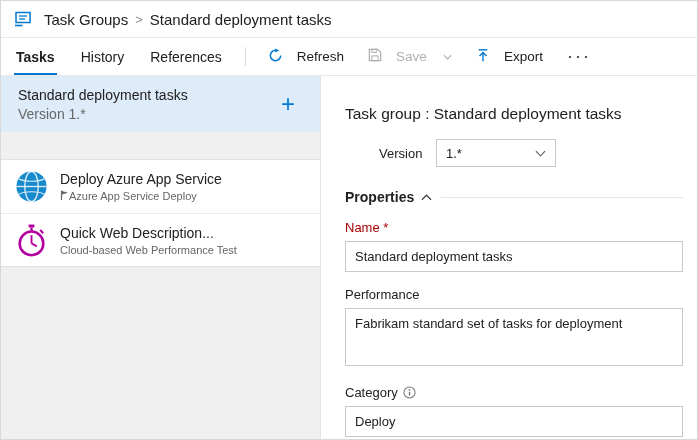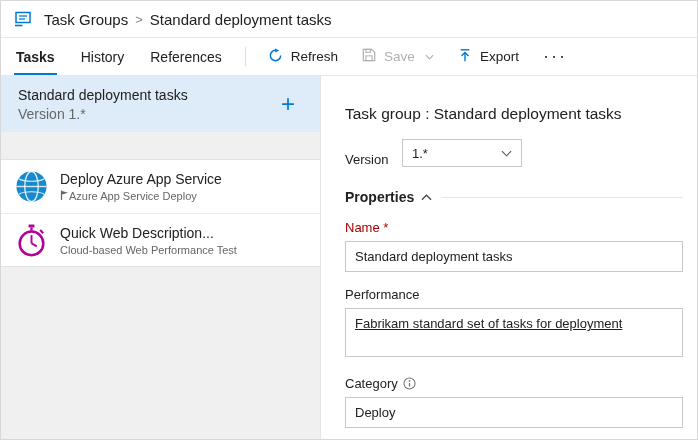--- a/index.html
+++ b/index.html
@@ -18,21 +18,21 @@
 
   
   .tab-bar { flex: 0 0 38px; display: flex; align-items: stretch;
              border-bottom: 1px solid #e8e8e8; padding-left: 2px; background: #fff; }
   .tab { display: flex; align-items: center; padding: 0 13px; font-size: 14px;
          color: #212121; position: relative; cursor: pointer; }
   .tab.active { font-weight: bold; }
   .tab.active::after { content: ""; position: absolute; left: 11px; right: 11px;
                        bottom: 0; height: 2px; background: #0078d4; }
   .tb-sep { width: 1px; background: #dcdcdc; margin: 9px 10px; }
-  .tb-btn { display: flex; align-items: center; gap: 8px; padding: 0 12px;
+  .tb-btn { display: flex; align-items: center; gap: 14px; padding: 0 12px;
             font-size: 13.5px; color: #212121; cursor: pointer; white-space: nowrap; }
   .tb-btn.disabled { color: #b0b0b0; cursor: default; }
   .tb-btn .chev { display: flex; align-items: center; margin-left: 2px; }
   .more-dots { font-size: 18px; letter-spacing: 2px; color: #333; padding: 0 12px;
                display: flex; align-items: center; cursor: pointer; }
 
   
   .content { flex: 1; display: flex; min-height: 0; }
 
   
@@ -53,37 +53,37 @@
   .task-icon { flex: 0 0 36px; width: 36px; height: 36px; display: flex;
                align-items: center; justify-content: center; margin-right: 11px; }
   .task-txt { display: flex; flex-direction: column; }
   .task-name { font-size: 14px; color: #212121; }
   .task-sub { font-size: 11px; color: #666; margin-top: 3px; display: flex;
               align-items: center; gap: 0; }
 
   
   .details { flex: 1; background: #fff; padding: 29px 14px 8px 24px; overflow: hidden; }
   .details-title { font-size: 15.5px; color: #212121; }
-  .version-row { display: flex; align-items: flex-end; margin-top: 16px; }
+  .version-row { display: flex; align-items: center; margin-top: 16px; margin-left: 34px; }
   .version-label { font-size: 13px; color: #212121; width: 57px; }
   .select { width: 120px; height: 28px; border: 1px solid #c8c8c8; display: flex;
             align-items: center; padding: 0 9px; font-size: 13px; color: #212121;
             cursor: pointer; background: #fff; }
   .select .sel-chev { margin-left: auto; display: flex; align-items: center; }
   .props-header { display: flex; align-items: center; margin-top: 22px; cursor: pointer; font-weight: bold; }
   .props-title { font-size: 14px; color: #212121; }
   .props-chev { margin-left: 7px; display: flex; align-items: center; }
   .props-line { flex: 1; height: 1px; background: #e6e6e6; margin-left: 9px; }
   .field-label { font-size: 13px; color: #212121; margin-top: 15px; margin-bottom: 6px;
                  display: flex; align-items: center; gap: 5px; }
   .field-label.required { color: #a80000; }
   .text { width: 100%; border: 1px solid #c8c8c8; font-size: 13px; color: #212121;
           font-family: inherit; padding: 0 9px; background: #fff; border-radius: 0; }
   input.text { height: 31px; }
-  textarea.text { height: 49px; padding: 7px 9px; resize: none; text-decoration: underline; }
+  textarea.text { height: 58px; padding: 7px 9px; resize: none; }
   .info-ic { display: flex; align-items: center; cursor: pointer; }
 </style>
 </head>
 <body>
 
 <div class="app">
 
   <div class="breadcrumb-bar">
     <span class="bc-icon">
       <svg width="20" height="20" viewBox="0 0 20 20">

